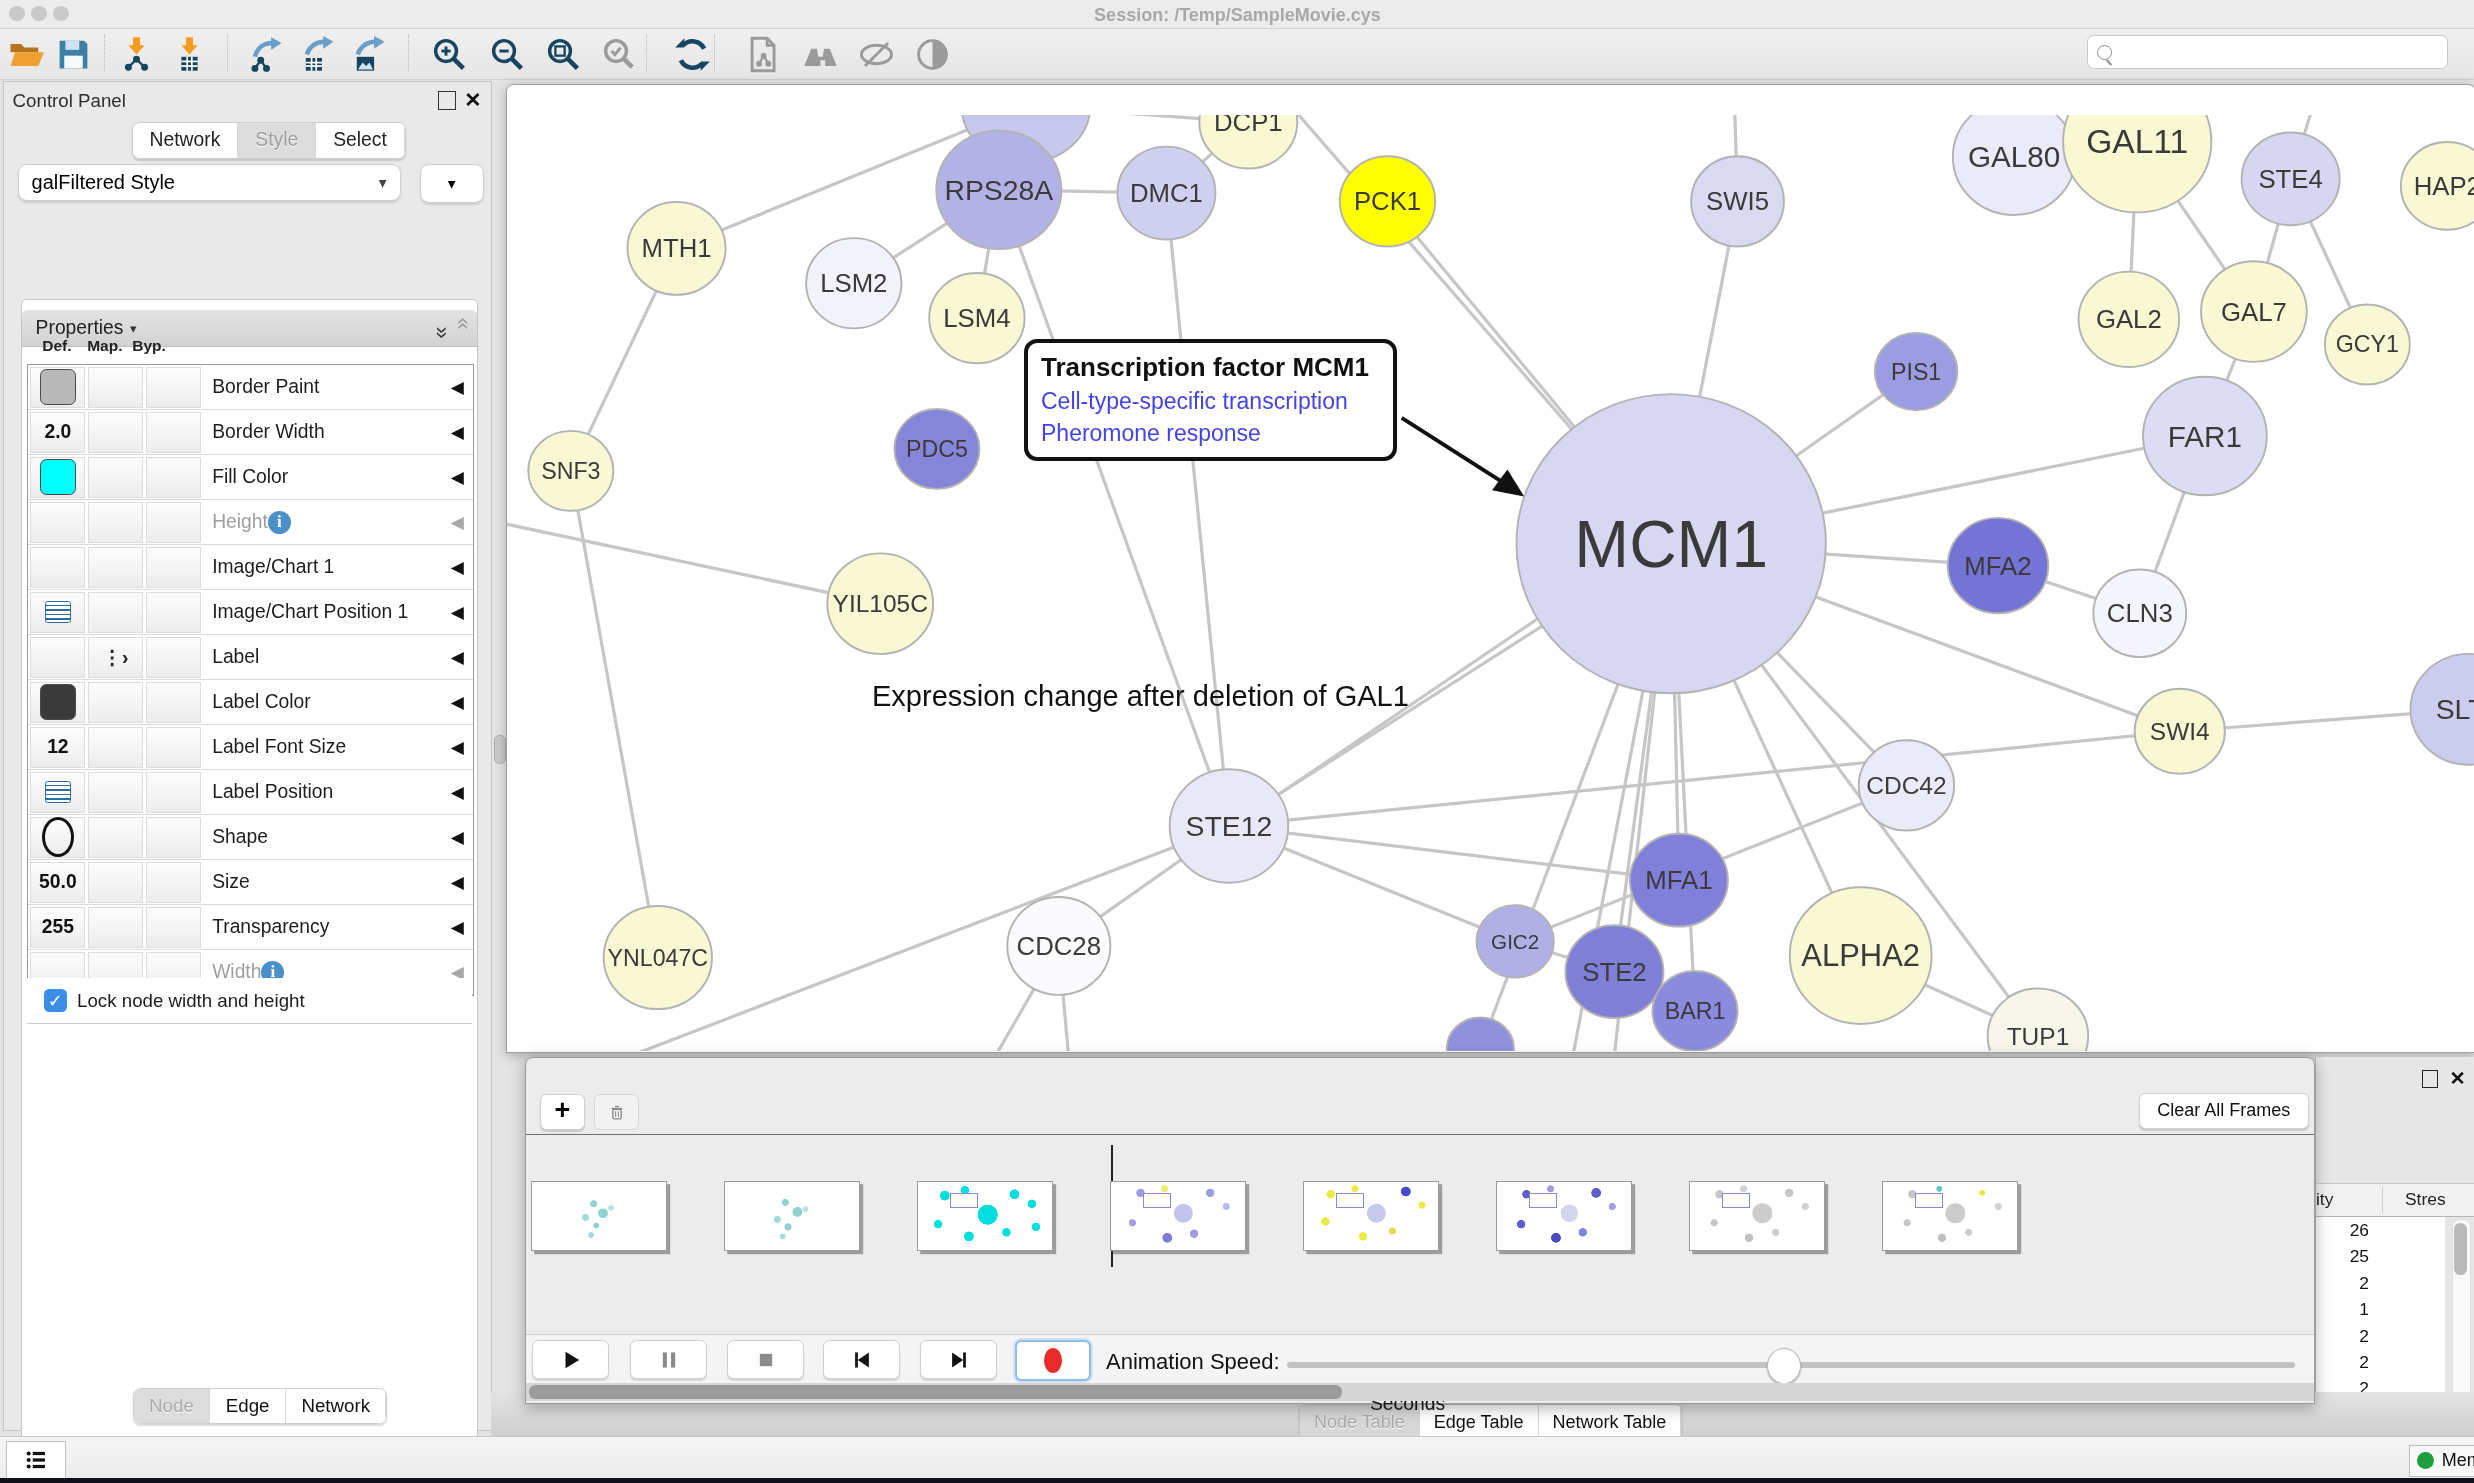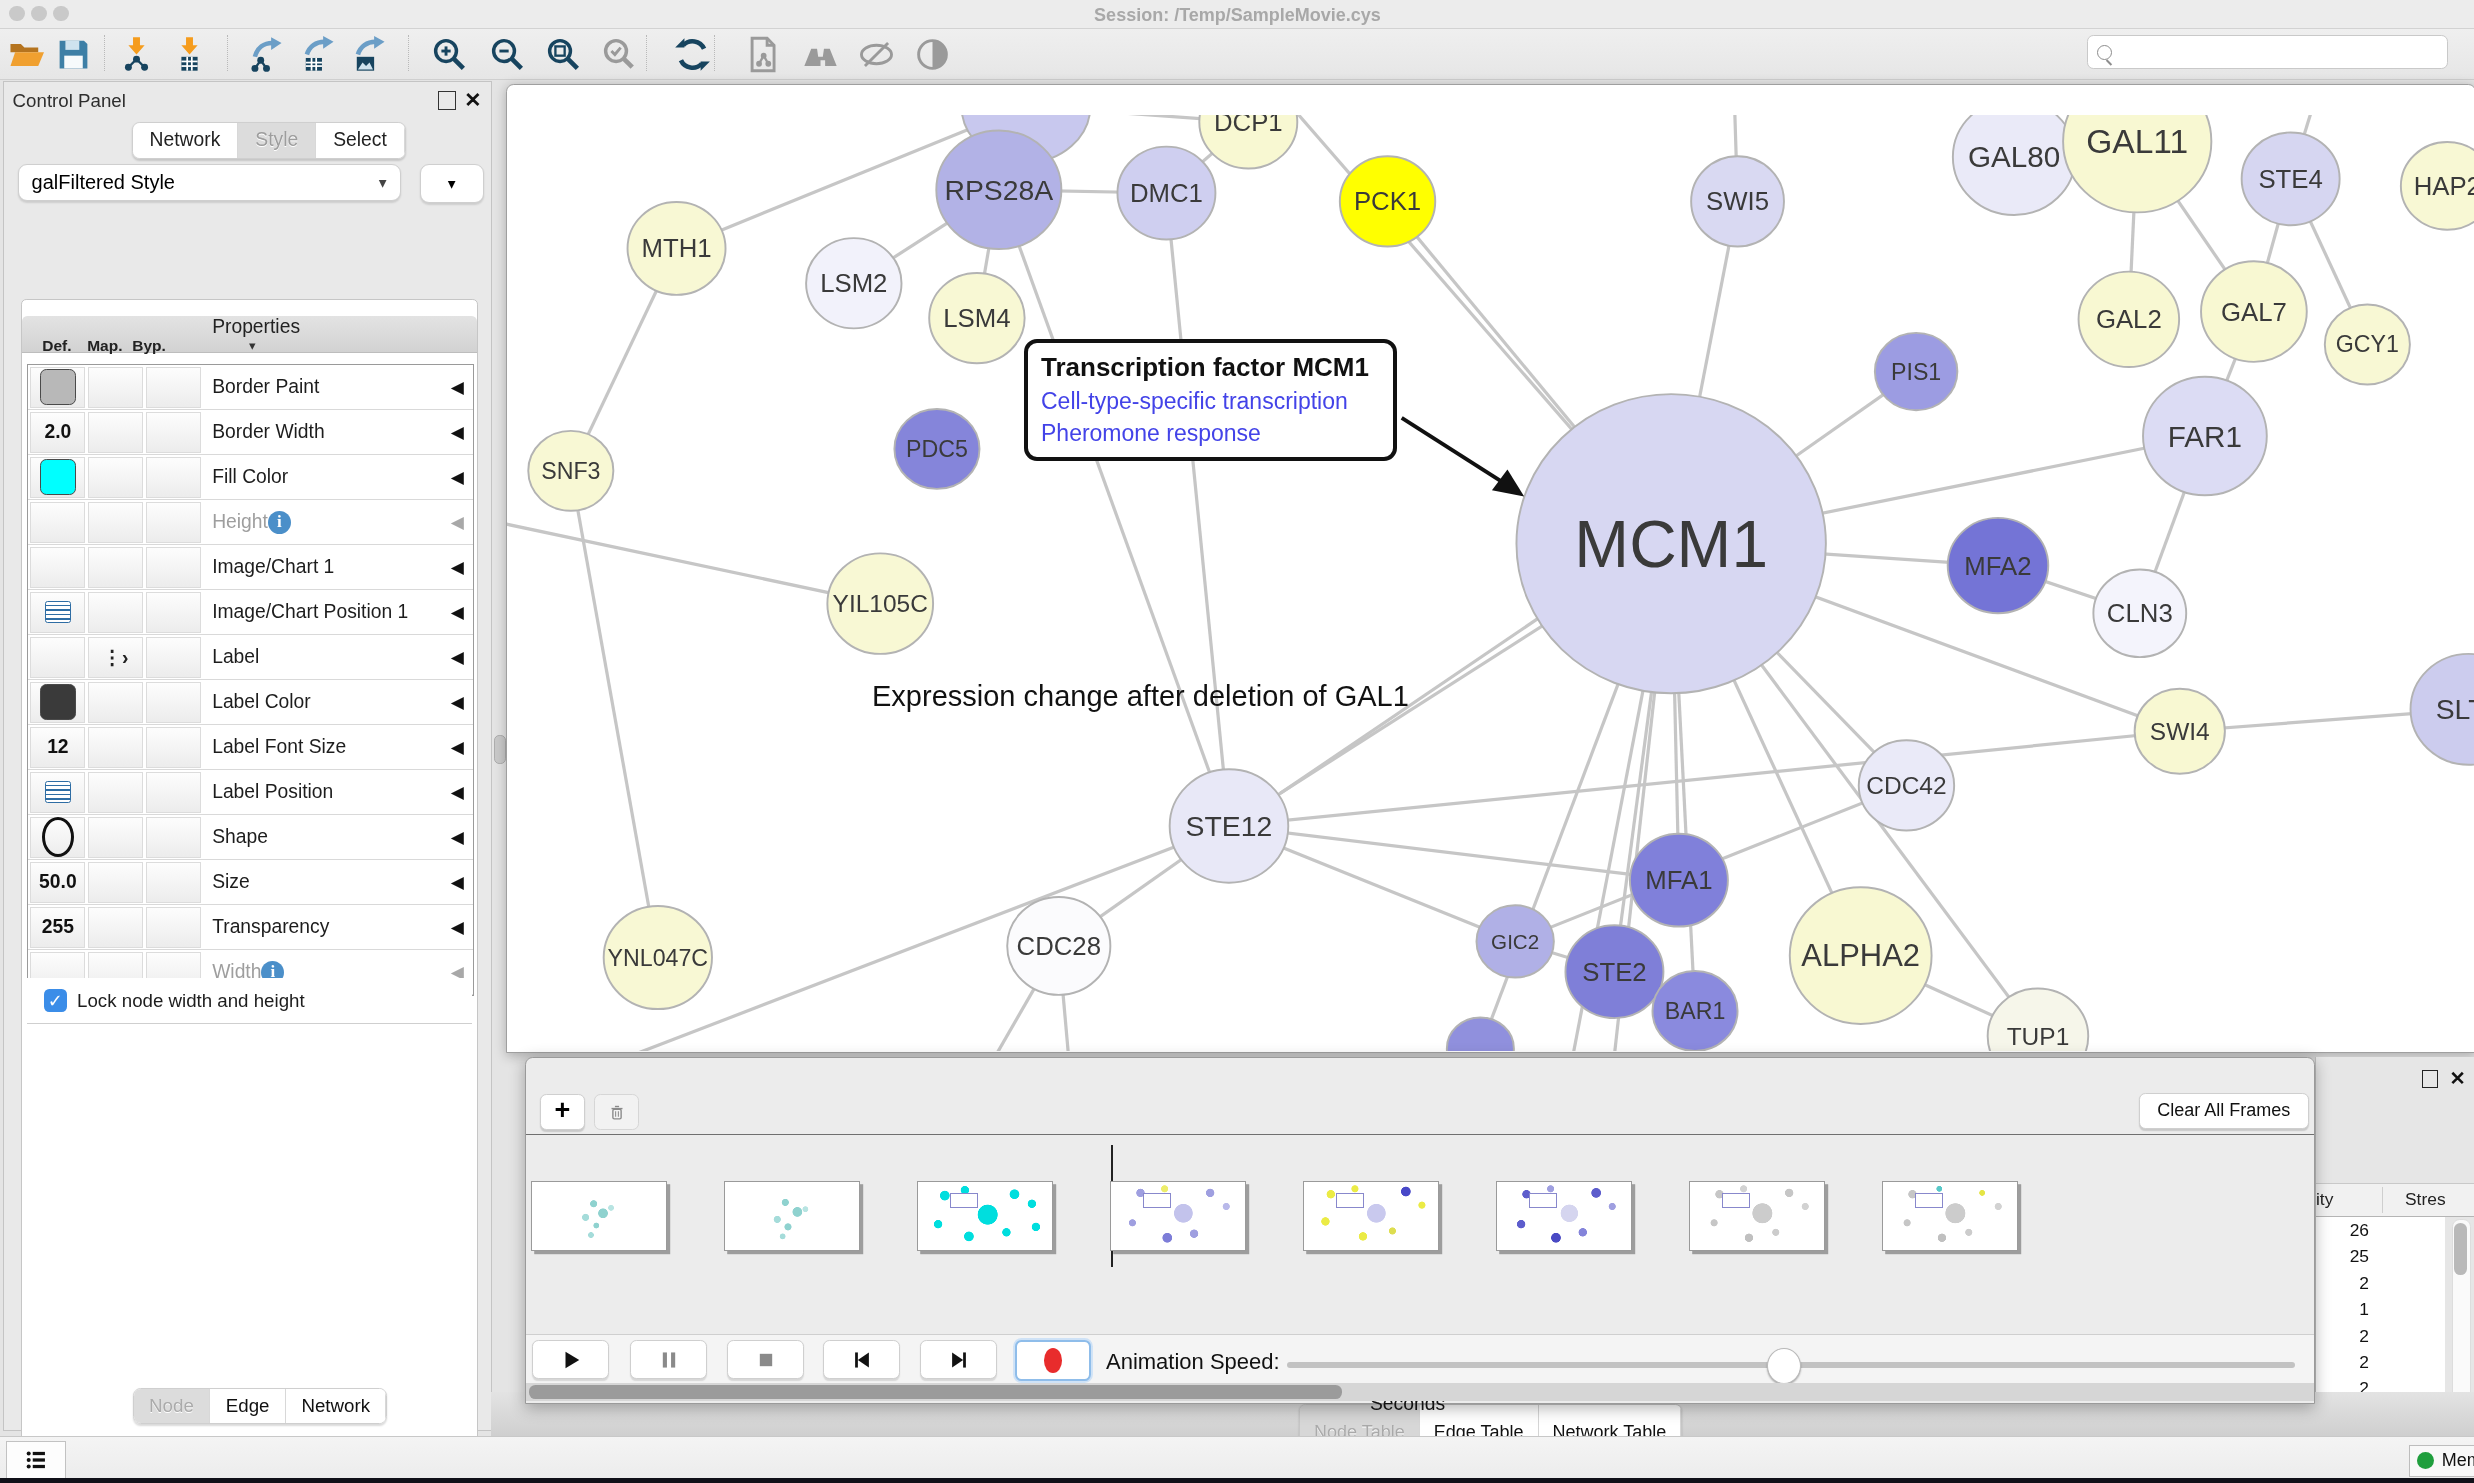--- a/index.html
+++ b/index.html
@@ -26,21 +26,21 @@
   #cp-title{left:9px;top:7.7px;font-size:18.7px;color:#2e2e2e;}
   #cp-float{right:35px;top:9px;width:15.5px;height:17px;border:1.9px solid #333;}
   #cp-close{right:9px;top:6.4px;font-size:20.6px;font-weight:bold;color:#111;}
   #cp-tabs{left:128px;top:40px;display:flex;border:0.6px solid #cfcfcf;border-radius:7.7px;overflow:hidden;box-shadow:0 1.3px 1.9px rgba(0,0,0,.15);}
   .cp-tab{padding:6.4px 17px;font-size:19.3px;background:#fff;color:#222;border-right:0.6px solid #d8d8d8;}
   .cp-tab.sel{background:#dcdcdc;color:#9d9d9d;text-shadow:0 0.6px 0 #fff;}
   #style-select{left:14px;top:82px;width:383px;height:37px;background:#fff;border:0.6px solid #cfcfcf;border-radius:9px;display:flex;align-items:center;padding:0 13px;box-sizing:border-box;font-size:20px;box-shadow:0 1.3px 1.9px rgba(0,0,0,.12);}
   #style-select .arr{margin-left:auto;font-size:15.5px;color:#444;}
   #style-menu-btn{left:416px;top:82px;width:62px;height:37px;background:#fff;border:0.6px solid #cfcfcf;border-radius:9px;display:flex;align-items:center;justify-content:center;font-size:15.5px;box-shadow:0 1.3px 1.9px rgba(0,0,0,.12);}
   #props-panel{left:17px;top:217px;width:455px;height:1165px;background:#fff;border:0.6px solid #c6c6c6;border-radius:5.2px;}
-  #props-header{left:0;top:16px;width:100%;height:36px;background:linear-gradient(#e3e3e3,#d2d2d2);border-bottom:0.6px solid #bdbdbd;border-radius:5.2px 5.2px 0 0;display:flex;align-items:center;flex-direction:column;}
+  #props-header{left:0;top:10px;width:100%;height:36px;background:linear-gradient(#e3e3e3,#d2d2d2);border-bottom:0.6px solid #bdbdbd;border-radius:5.2px 5.2px 0 0;display:flex;align-items:center;}
   #props-header .lbl{font-size:19.3px;color:#222;margin-left:14px;}
   #props-header .tri{font-size:13px;color:#333;margin-left:6.4px;}
   .dchev{margin-left:auto;font-size:22px;color:#333;letter-spacing:-9px;transform:rotate(90deg);margin-right:17px;}
   .dchev.up{transform:rotate(-90deg);color:#9a9a9a;margin-left:0;margin-right:13px;}
   #prop-colheads{left:0;top:37px;width:100%;height:26px;display:flex;font-size:15.5px;font-weight:bold;color:#222;}
   #prop-colheads span{display:inline-block;}
   #prop-rows{left:5.2px;top:64px;width:445px;border:1.3px solid #9a9a9a;}
   .prow{position:relative;height:44px;border-bottom:0.6px solid #d9d9d9;background:#fff;display:flex;align-items:center;}
   .pcell{width:53px;height:39px;margin-left:2.6px;background:linear-gradient(#fdfdfd,#ececec);border:0.6px solid #dcdcdc;display:flex;align-items:center;justify-content:center;flex:none;}
   .swatch{width:34px;height:34px;border:1.9px solid #4a4a4a;border-radius:6.4px;}
@@ -82,21 +82,21 @@
   #tp-header .dv{position:absolute;left:66px;top:2.6px;height:26px;border-left:1.3px solid #cfcfcf;}
   #tp-header .c2{position:absolute;left:89px;top:5.2px;}
   #tp-rows{position:absolute;left:0;top:160px;width:129px;background:#fff;height:219px;}
   .tp-row{height:26.4px;font-size:17.4px;color:#111;text-align:right;padding-right:76px;line-height:26.4px;}
   #tp-scroll{position:absolute;right:5.2px;top:162px;width:17px;height:213px;background:#fafafa;border:0.6px solid #ddd;border-radius:7.7px;}
   #tp-thumb{position:absolute;left:1.3px;top:2.6px;width:13px;height:52px;background:#b9b9b9;border-radius:6.4px;}
 
   
   #bottom-strip{left:491px;top:1392px;width:1984px;height:44px;background:linear-gradient(#e3e3e3,#cfcfcf);}
   #bt-tabs{position:absolute;left:808px;top:11.6px;display:flex;border-radius:6.4px;overflow:hidden;border:0.6px solid #c6c6c6;box-shadow:0 1.3px 1.9px rgba(0,0,0,.2);}
-  .bt-tab{padding:17px 14px;font-size:18px;background:#fff;color:#111;border-right:0.6px solid #d5d5d5;}
+  .bt-tab{padding:7px 14px;font-size:18px;background:#fff;color:#111;border-right:0.6px solid #d5d5d5;}
   .bt-tab.sel{background:#d7d7d7;color:#a9a9a9;text-shadow:0 0.6px 0 #fff;}
 
   
   #anim-window{left:525px;top:1057px;width:1788px;height:345px;background:#ececec;border:0.6px solid #9a9a9a;border-radius:7.7px 7.7px 0 0;box-shadow:0 3.9px 15.5px rgba(0,0,0,.3);}
   #anim-title{position:absolute;left:864px;top:5.2px;font-size:18px;color:#333;}
   #anim-toolbar{position:absolute;left:0;top:30px;width:100%;height:46px;background:#ececec;border-bottom:1.9px solid #6f6f6f;}
   #btn-add{position:absolute;left:14px;top:6.4px;width:43px;height:34px;background:#fff;border:0.6px solid #cfcfcf;border-radius:6.4px;font-size:27px;font-weight:bold;text-align:center;line-height:31px;box-shadow:0 1.3px 1.3px rgba(0,0,0,.15);}
   #btn-trash{position:absolute;left:68px;top:6.4px;width:43px;height:34px;background:#f2f2f2;border:0.6px solid #d6d6d6;border-radius:6.4px;display:flex;align-items:center;justify-content:center;}
   #btn-clear{position:absolute;right:5.2px;top:5.2px;width:168px;height:34px;background:#fff;border:0.6px solid #cfcfcf;border-radius:6.4px;font-size:18px;text-align:center;line-height:32px;color:#111;box-shadow:0 1.3px 1.3px rgba(0,0,0,.15);}
   #timeline{position:absolute;left:0;top:79px;width:100%;height:193px;background:#ececec;}

